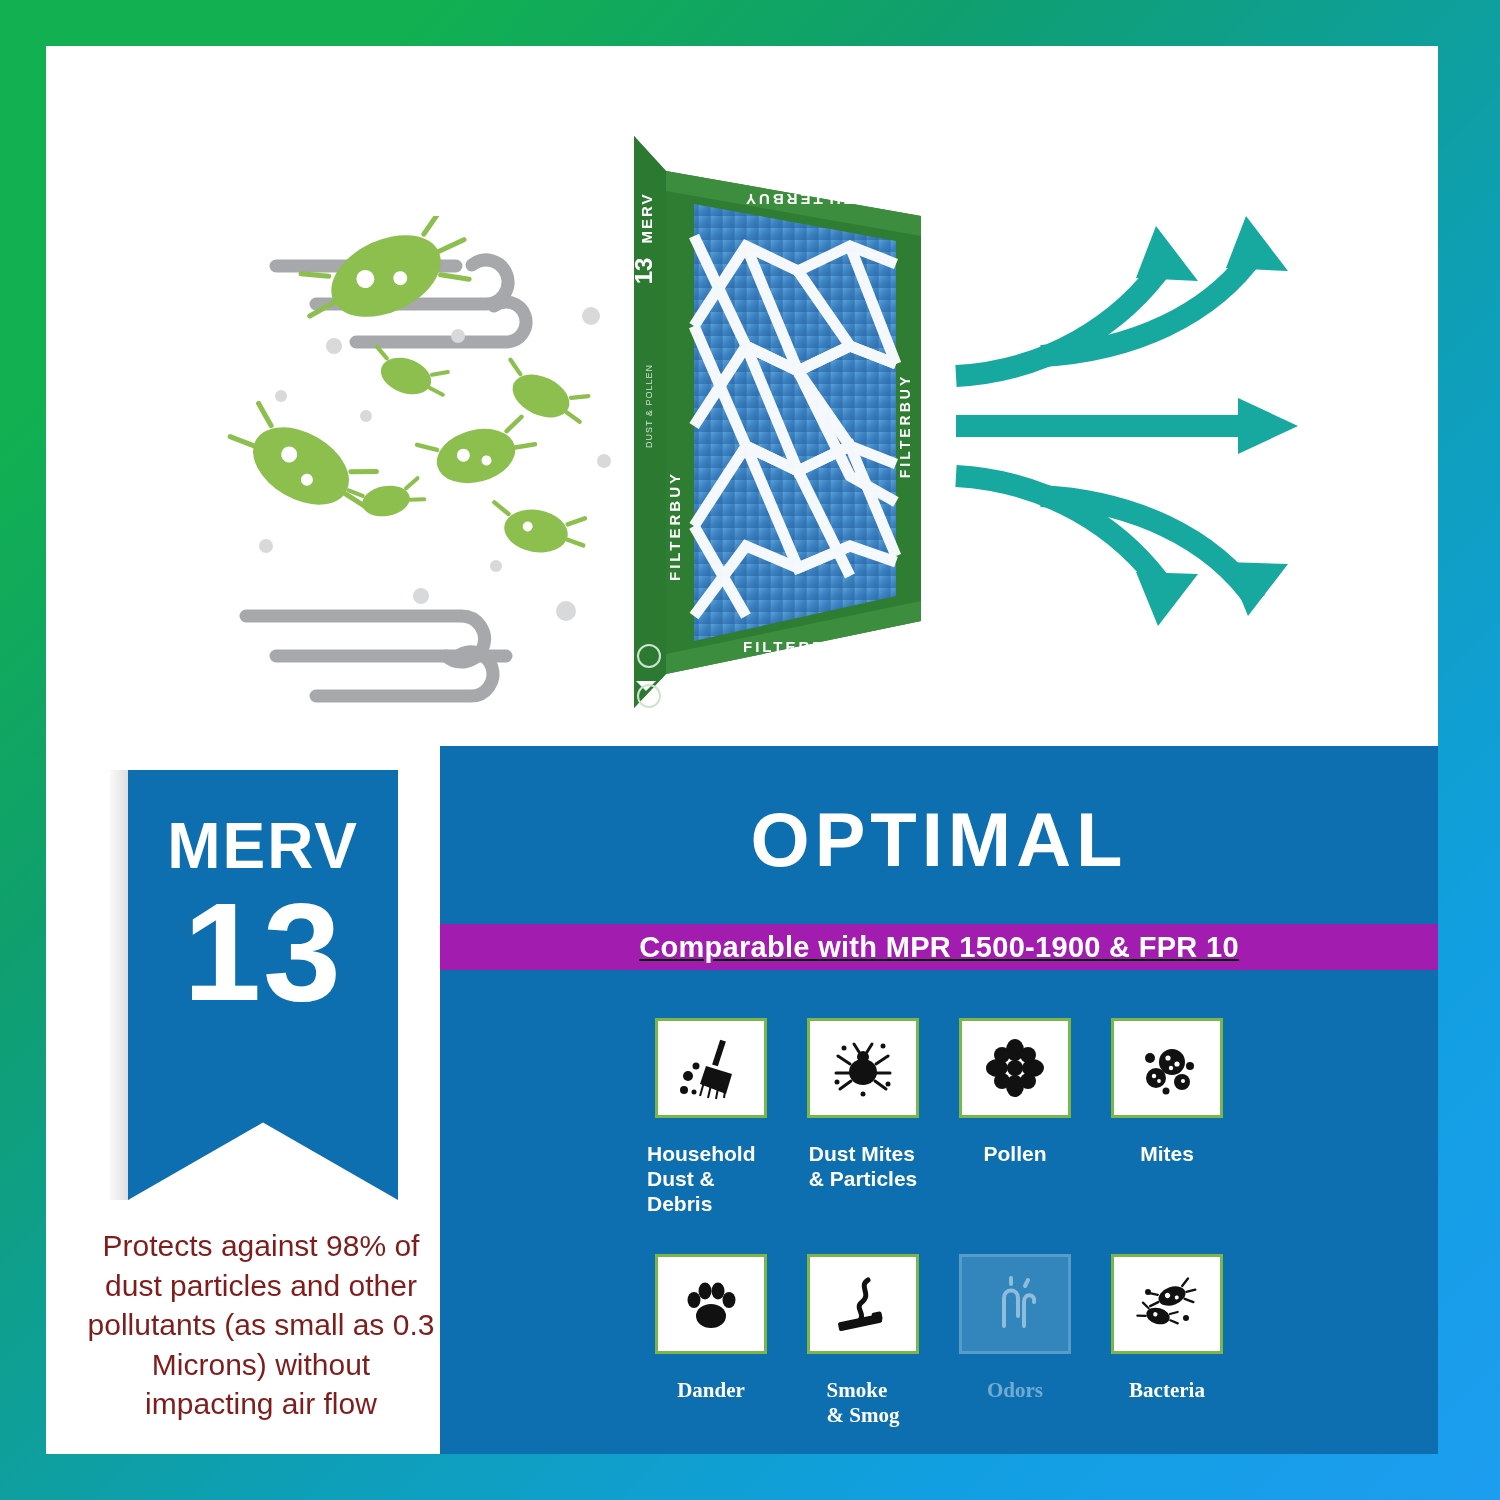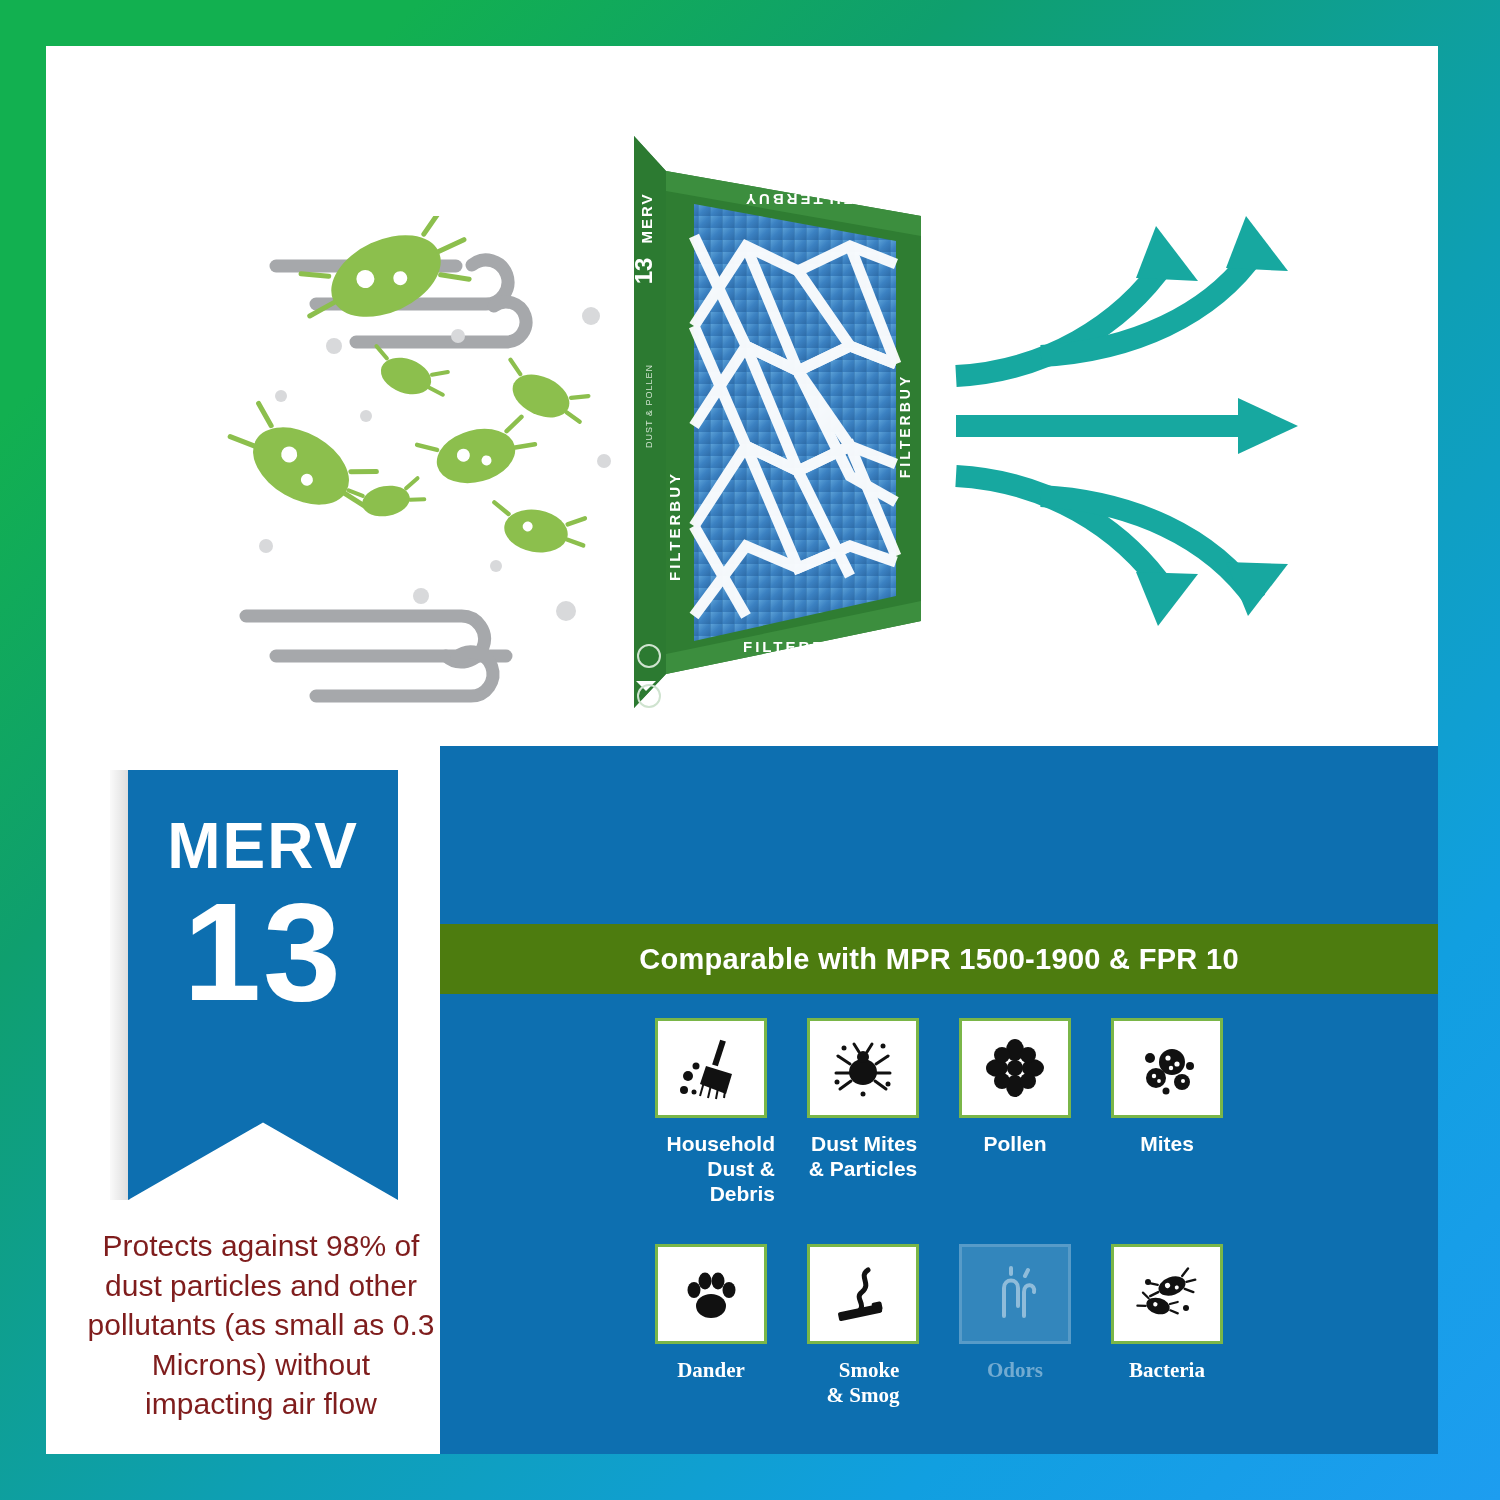--- a/index.html
+++ b/index.html
@@ -107,25 +107,26 @@
     color: #ffffff;
     font-size: 76px;
     font-weight: bold;
     letter-spacing: 5px;
   }
   .green-bar {
     position: absolute;
     top: 178px;
     left: 0;
     width: 998px;
-    height: 70px;
-    background: #4d7c0f;
+    height: 46px;
+    background: #a21caf;
     display: flex;
     align-items: center;
     justify-content: center;
+    text-decoration: underline;
   }
   .green-bar span {
     color: #ffffff;
     font-size: 29px;
     font-weight: bold;
     letter-spacing: 0.3px;
   }
   
   .icon-rows {
     position: absolute;
@@ -157,26 +158,26 @@
     align-items: center;
     justify-content: center;
     box-sizing: border-box;
   }
   .icon-box.dim {
     background: rgba(255,255,255,0.16);
     border-color: rgba(255,255,255,0.18);
   }
   .icon-box svg { display: block; }
   .icon-label {
-    margin-top: 14px;
+    margin-top: 24px;
     color: #ffffff;
     font-size: 21px;
     font-weight: bold;
     line-height: 1.18;
-    text-align: right;
+    text-align: left;
   }
   .icon-label.dim { color: rgba(255,255,255,0.42); }
   
   .germs, .wind, .arrows, .filter-wrap {
     position: absolute;
   }
   .germs { left: 160px; top: 170px; }
   .wind  { left: 160px; top: 150px; }
   .arrows{ left: 900px; top: 160px; }
   .filter-wrap { left: 520px; top: 50px; }
@@ -371,20 +372,21 @@
     <div class="left-white">
       <div class="ribbon-shadow"></div>
       <div class="ribbon">
         <div class="merv-word">MERV</div>
         <div class="merv-num">13</div>
       </div>
       <div class="protect-text">Protects against 98% of dust particles and other pollutants (as small as 0.3 Microns) without impacting air flow</div>
     </div>
 
     <div class="right-block">
+      <div class="optimal">OPTIMAL</div>
 
       <div class="green-bar">
         <span>Comparable with MPR 1500-1900 &amp; FPR 10</span>
       </div>
 
       <div class="icon-rows">
 
         <div class="icon-row">
 
           <div class="icon-cell">

